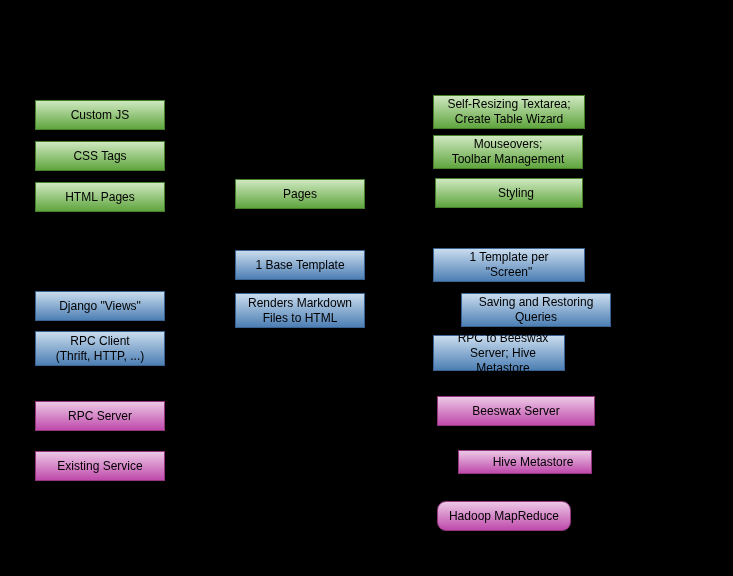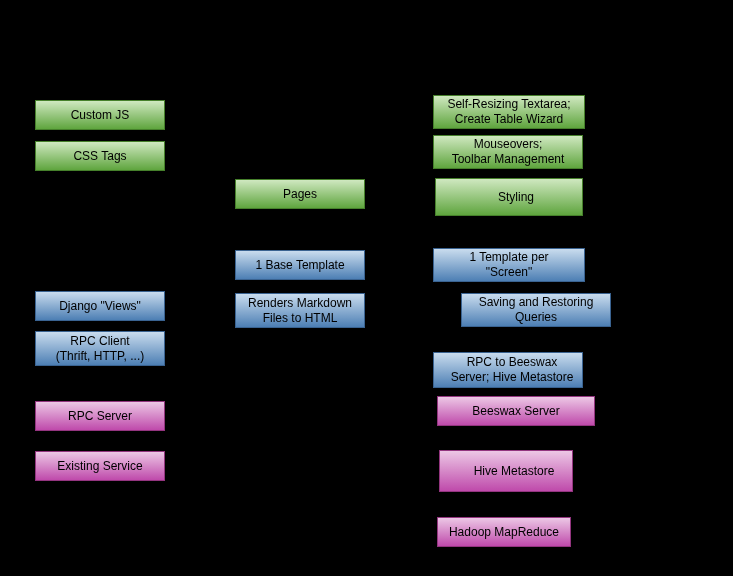--- a/index.html
+++ b/index.html
@@ -35,36 +35,37 @@
     border: 1px solid #333333;
     padding: 1px 2px;
   }
 </style>
 </head>
 <body>
 
 <div class="canvas" id="canvas" style="background: rgb(0, 0, 0);">
     <div class="box" style="left: 35px; top: 100px; width: 130px; height: 30px; background: linear-gradient(rgb(207, 232, 192), rgb(95, 165, 62)); border-color: rgb(70, 128, 43);">Custom JS</div>
     <div class="box" style="left: 35px; top: 141px; width: 130px; height: 30px; background: linear-gradient(rgb(207, 232, 192), rgb(95, 165, 62)); border-color: rgb(70, 128, 43);">CSS Tags</div>
+    <div class="box" style="left: 35px; top: 182px; width: 130px; height: 30px; background: linear-gradient(rgb(207, 232, 192), rgb(95, 165, 62)); border-color: rgb(70, 128, 43);">HTML Pages</div>
     <div class="box" style="left: 35px; top: 291px; width: 130px; height: 30px; background: linear-gradient(rgb(201, 220, 238), rgb(77, 127, 180)); border-color: rgb(58, 99, 145);">Django "Views"</div>
     <div class="box" style="left: 35px; top: 331px; width: 130px; height: 35px; background: linear-gradient(rgb(201, 220, 238), rgb(77, 127, 180)); border-color: rgb(58, 99, 145);">RPC Client
 (Thrift, HTTP, ...)</div>
     <div class="box" style="left: 35px; top: 401px; width: 130px; height: 30px; background: linear-gradient(rgb(236, 199, 229), rgb(191, 74, 171)); border-color: rgb(147, 53, 127);">RPC Server</div>
     <div class="box" style="left: 35px; top: 451px; width: 130px; height: 30px; background: linear-gradient(rgb(236, 199, 229), rgb(191, 74, 171)); border-color: rgb(147, 53, 127);">Existing Service</div>
     <div class="box" style="left: 235px; top: 179px; width: 130px; height: 30px; background: linear-gradient(rgb(207, 232, 192), rgb(95, 165, 62)); border-color: rgb(70, 128, 43);">Pages</div>
     <div class="box" style="left: 235px; top: 250px; width: 130px; height: 30px; background: linear-gradient(rgb(201, 220, 238), rgb(77, 127, 180)); border-color: rgb(58, 99, 145);">1 Base Template</div>
     <div class="box" style="left: 235px; top: 293px; width: 130px; height: 35px; background: linear-gradient(rgb(201, 220, 238), rgb(77, 127, 180)); border-color: rgb(58, 99, 145);">Renders Markdown
 Files to HTML</div>
     <div class="box" style="left: 433px; top: 95px; width: 152px; height: 34px; background: linear-gradient(rgb(207, 232, 192), rgb(95, 165, 62)); border-color: rgb(70, 128, 43);">Self-Resizing Textarea;
 Create Table Wizard</div>
     <div class="box" style="left: 433px; top: 135px; width: 150px; height: 34px; background: linear-gradient(rgb(207, 232, 192), rgb(95, 165, 62)); border-color: rgb(70, 128, 43);">Mouseovers;
 Toolbar Management</div>
-    <div class="box" style="left: 435px; top: 178px; width: 148px; height: 38px; background: linear-gradient(rgb(207, 232, 192), rgb(95, 165, 62)); border-color: rgb(70, 128, 43); padding-left: 16px;">Styling</div>
+    <div class="box" style="left: 435px; top: 178px; width: 148px; height: 30px; background: linear-gradient(rgb(207, 232, 192), rgb(95, 165, 62)); border-color: rgb(70, 128, 43); padding-left: 16px;">Styling</div>
     <div class="box" style="left: 433px; top: 248px; width: 152px; height: 34px; background: linear-gradient(rgb(201, 220, 238), rgb(77, 127, 180)); border-color: rgb(58, 99, 145);">1 Template per
 "Screen"</div>
     <div class="box" style="left: 433px; top: 293px; width: 150px; height: 34px; background: linear-gradient(rgb(201, 220, 238), rgb(77, 127, 180)); border-color: rgb(58, 99, 145); margin-left: 28px;">Saving and Restoring
 Queries</div>
-    <div class="box" style="left: 433px; top: 352px; width: 150px; height: 36px; background: linear-gradient(rgb(201, 220, 238), rgb(77, 127, 180)); border-color: rgb(58, 99, 145); padding-left: 10px;">RPC to Beeswax
+    <div class="box" style="left: 433px; top: 335px; width: 132px; height: 36px; background: linear-gradient(rgb(201, 220, 238), rgb(77, 127, 180)); border-color: rgb(58, 99, 145); padding-left: 10px;">RPC to Beeswax
 Server; Hive Metastore</div>
     <div class="box" style="left: 437px; top: 396px; width: 158px; height: 30px; background: linear-gradient(rgb(236, 199, 229), rgb(191, 74, 171)); border-color: rgb(147, 53, 127);">Beeswax Server</div>
-    <div class="box" style="left: 439px; top: 450px; width: 134px; height: 42px; background: linear-gradient(rgb(236, 199, 229), rgb(191, 74, 171)); border-color: rgb(147, 53, 127); padding-left: 18px;">Hive Metastore</div>
-    <div class="box" style="left: 437px; top: 517px; width: 134px; height: 30px; background: linear-gradient(rgb(236, 199, 229), rgb(191, 74, 171)); border-color: rgb(147, 53, 127);">Hadoop MapReduce</div>
+    <div class="box" style="left: 458px; top: 450px; width: 134px; height: 24px; background: linear-gradient(rgb(236, 199, 229), rgb(191, 74, 171)); border-color: rgb(147, 53, 127); padding-left: 18px;">Hive Metastore</div>
+    <div class="box" style="left: 437px; top: 501px; width: 134px; height: 30px; background: linear-gradient(rgb(236, 199, 229), rgb(191, 74, 171)); border-color: rgb(147, 53, 127); border-radius: 9px;">Hadoop MapReduce</div>
   </div>
 
 </body></html>

